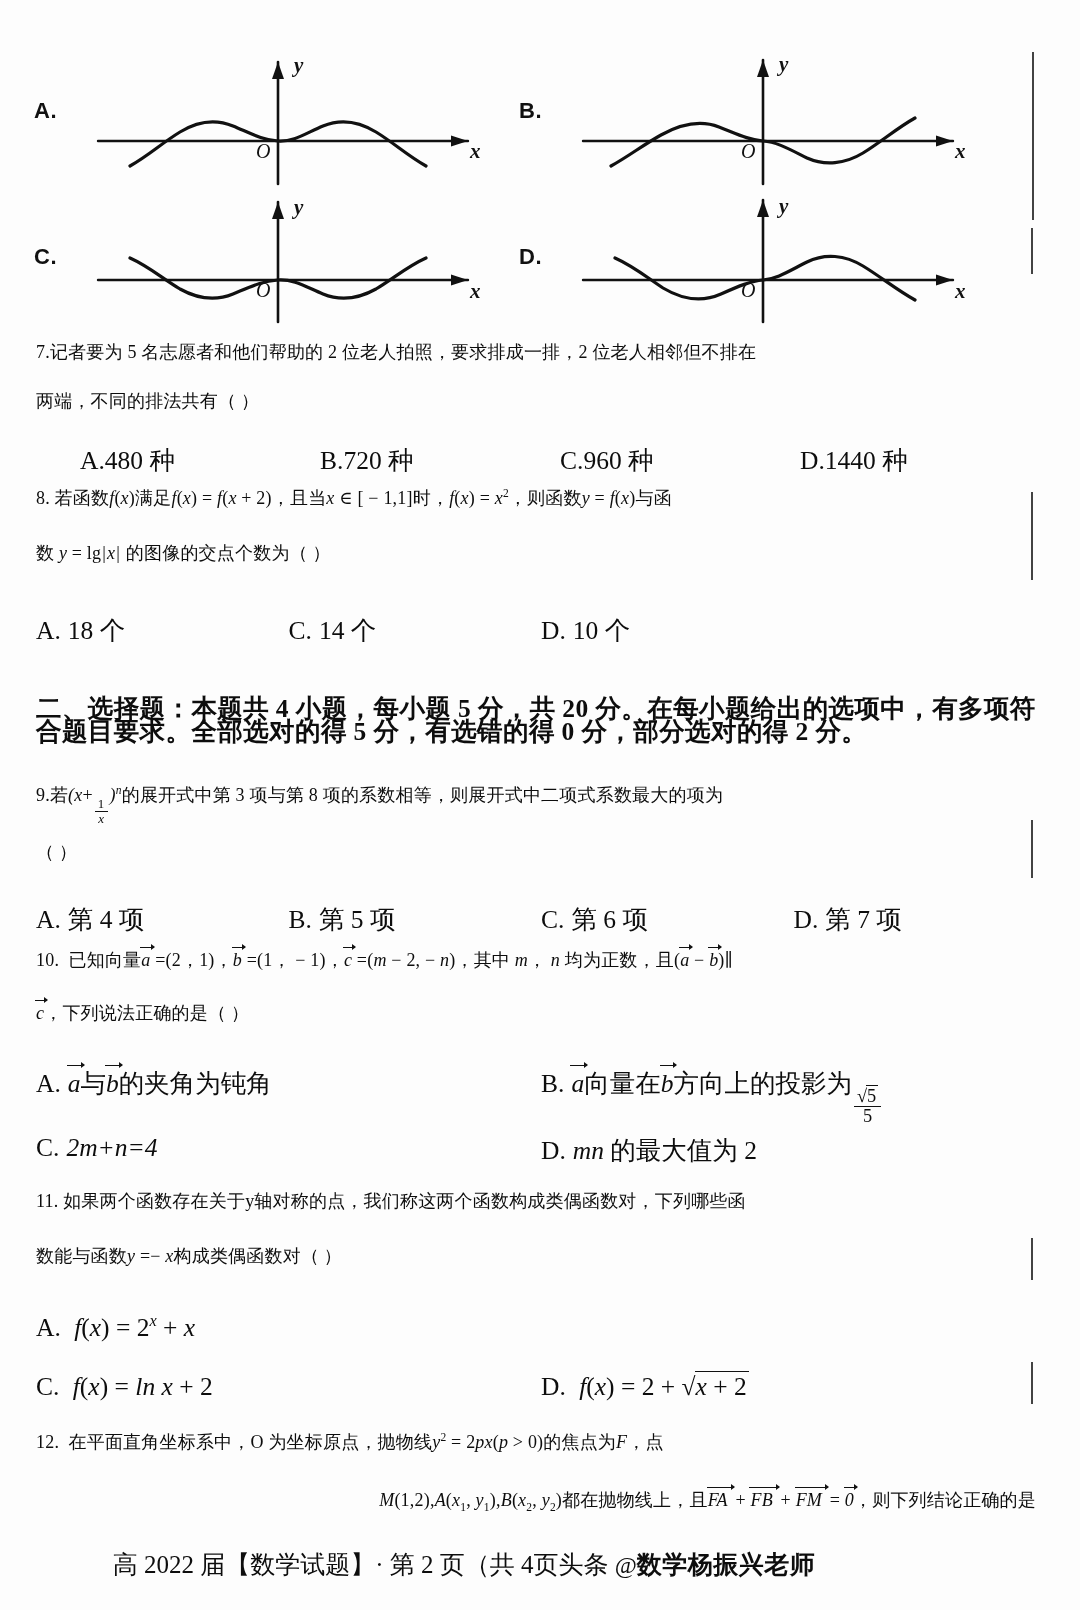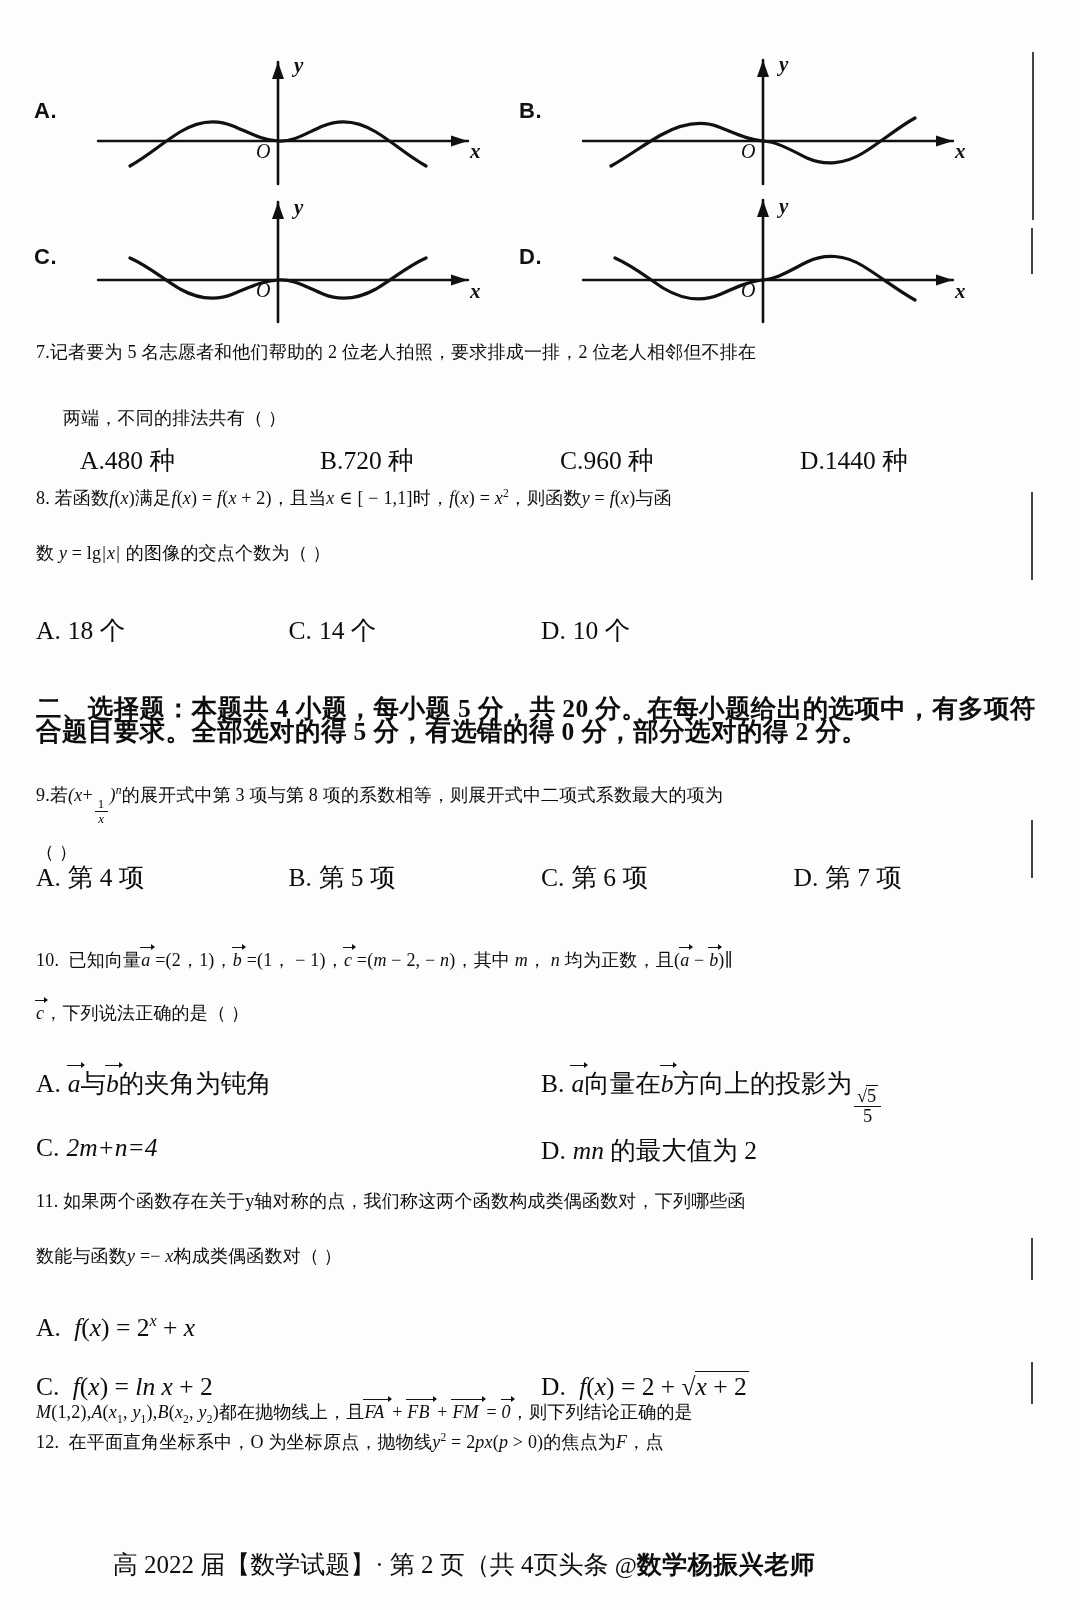--- a/index.html
+++ b/index.html
@@ -235,21 +235,21 @@
         <text x="224" y="21" font-family="Liberation Serif, serif" font-style="italic" font-weight="700" font-size="21" fill="#111">y</text>
         <text x="400" y="106" font-family="Liberation Serif, serif" font-style="italic" font-weight="700" font-size="21" fill="#111">x</text>
         <text x="186" y="105" font-family="Liberation Serif, serif" font-style="italic" font-size="20" fill="#111">O</text>
       </svg>
     </div>
   </div>
 
   <div class="q-block" style="top:343px;">
     <div class="line cjk">7.记者要为 5 名志愿者和他们帮助的 2 位老人拍照，要求排成一排，2 位老人相邻但不排在</div>
   </div>
-  <div class="q-block" style="top:409px;margin-left:27px;">
+  <div class="q-block" style="top:392px;">
     <div class="line cjk">两端，不同的排法共有（      ）</div>
   </div>
   <div class="opt-row cols4 indent" style="top:443px;">
     <div class="opt">A.480 种</div>
     <div class="opt">B.720 种</div>
     <div class="opt">C.960 种</div>
     <div class="opt">D.1440 种</div>
   </div>
 
   <div class="q-block" style="top:488px;">
@@ -273,21 +273,21 @@
 
   <div class="q-block" style="top:785px;">
     <div class="line cjk">9.若<span class="math">(x</span>+<span class="frac">
           <span class="num">1</span>
           <span class="den"><span class="math">x</span></span>
         </span><span class="math">)</span><span class="sup math">n</span>的展开式中第 3 项与第 8 项的系数相等，则展开式中二项式系数最大的项为</div>
   </div>
   <div class="q-block" style="top:843px;">
     <div class="line cjk">（      ）</div>
   </div>
-  <div class="opt-row cols4" style="top:860px;">
+  <div class="opt-row cols4" style="top:902px;">
     <div class="opt"><span class="lbl">A.</span><span>第 4 项</span></div>
     <div class="opt"><span class="lbl">B.</span><span>第 5 项</span></div>
     <div class="opt"><span class="lbl">C.</span><span>第 6 项</span></div>
     <div class="opt"><span class="lbl">D.</span><span>第 7 项</span></div>
   </div>
 
   <div class="q-block" style="top:950px;">
     <div class="line cjk">10.&nbsp; 已知向量<span class="vec">a</span>&nbsp;=(2，1)，<span class="vec">b</span>&nbsp;=(1，&nbsp;−&nbsp;1)，<span class="vec">c</span>&nbsp;=(<span class="math">m</span>&nbsp;−&nbsp;2,&nbsp;−&nbsp;<span class="math">n</span>)，其中&nbsp;<span class="math">m</span>，&nbsp;<span class="math">n</span>&nbsp;均为正数，且(<span class="vec">a</span>&nbsp;−&nbsp;<span class="vec">b</span>)∥</div>
   </div>
   <div class="q-block" style="top:1003px;">
@@ -329,21 +329,21 @@
       <span class="lbl">C.</span><span class="math">&nbsp;f</span>(<span class="math">x</span>)&nbsp;=&nbsp;<span class="math">ln x</span>&nbsp;+&nbsp;2
     </div>
     <div class="opt">
       <span class="lbl">D.</span><span class="math">&nbsp;f</span>(<span class="math">x</span>)&nbsp;=&nbsp;2&nbsp;+&nbsp;<span class="rad">√<span class="bar"><span class="math">x</span>&nbsp;+&nbsp;2</span></span>
     </div>
   </div>
 
   <div class="q-block" style="top:1432px;">
     <div class="line cjk">12.&nbsp; 在平面直角坐标系中，O 为坐标原点，抛物线<span class="math">y</span><span class="sup">2</span>&nbsp;=&nbsp;2<span class="math">px</span>(<span class="math">p</span>&nbsp;&gt;&nbsp;0)的焦点为<span class="math">F</span>，点</div>
   </div>
-  <div class="q-block" style="top:1402px;">
+  <div class="q-block" style="top:1490px;text-align:right;">
     <div class="line cjk"><span class="math">M</span>(1,2),<span class="math">A</span>(<span class="math">x</span><span class="sub">1</span>,&nbsp;<span class="math">y</span><span class="sub">1</span>),<span class="math">B</span>(<span class="math">x</span><span class="sub">2</span>,&nbsp;<span class="math">y</span><span class="sub">2</span>)都在抛物线上，且<span class="vec vecwide">FA</span>&nbsp;+&nbsp;<span class="vec vecwide">FB</span>&nbsp;+&nbsp;<span class="vec vecwide">FM</span>&nbsp;=&nbsp;<span class="vec">0</span>，则下列结论正确的是</div>
   </div>
 
   <div id="footer">
     <span>高 2022 届【数学试题】· 第</span>
     <span>2</span>
     <span>页（共 4页头条</span>
     <span class="wm-badge">@</span><span class="wm">数学杨振兴老师</span>
   </div>
 

